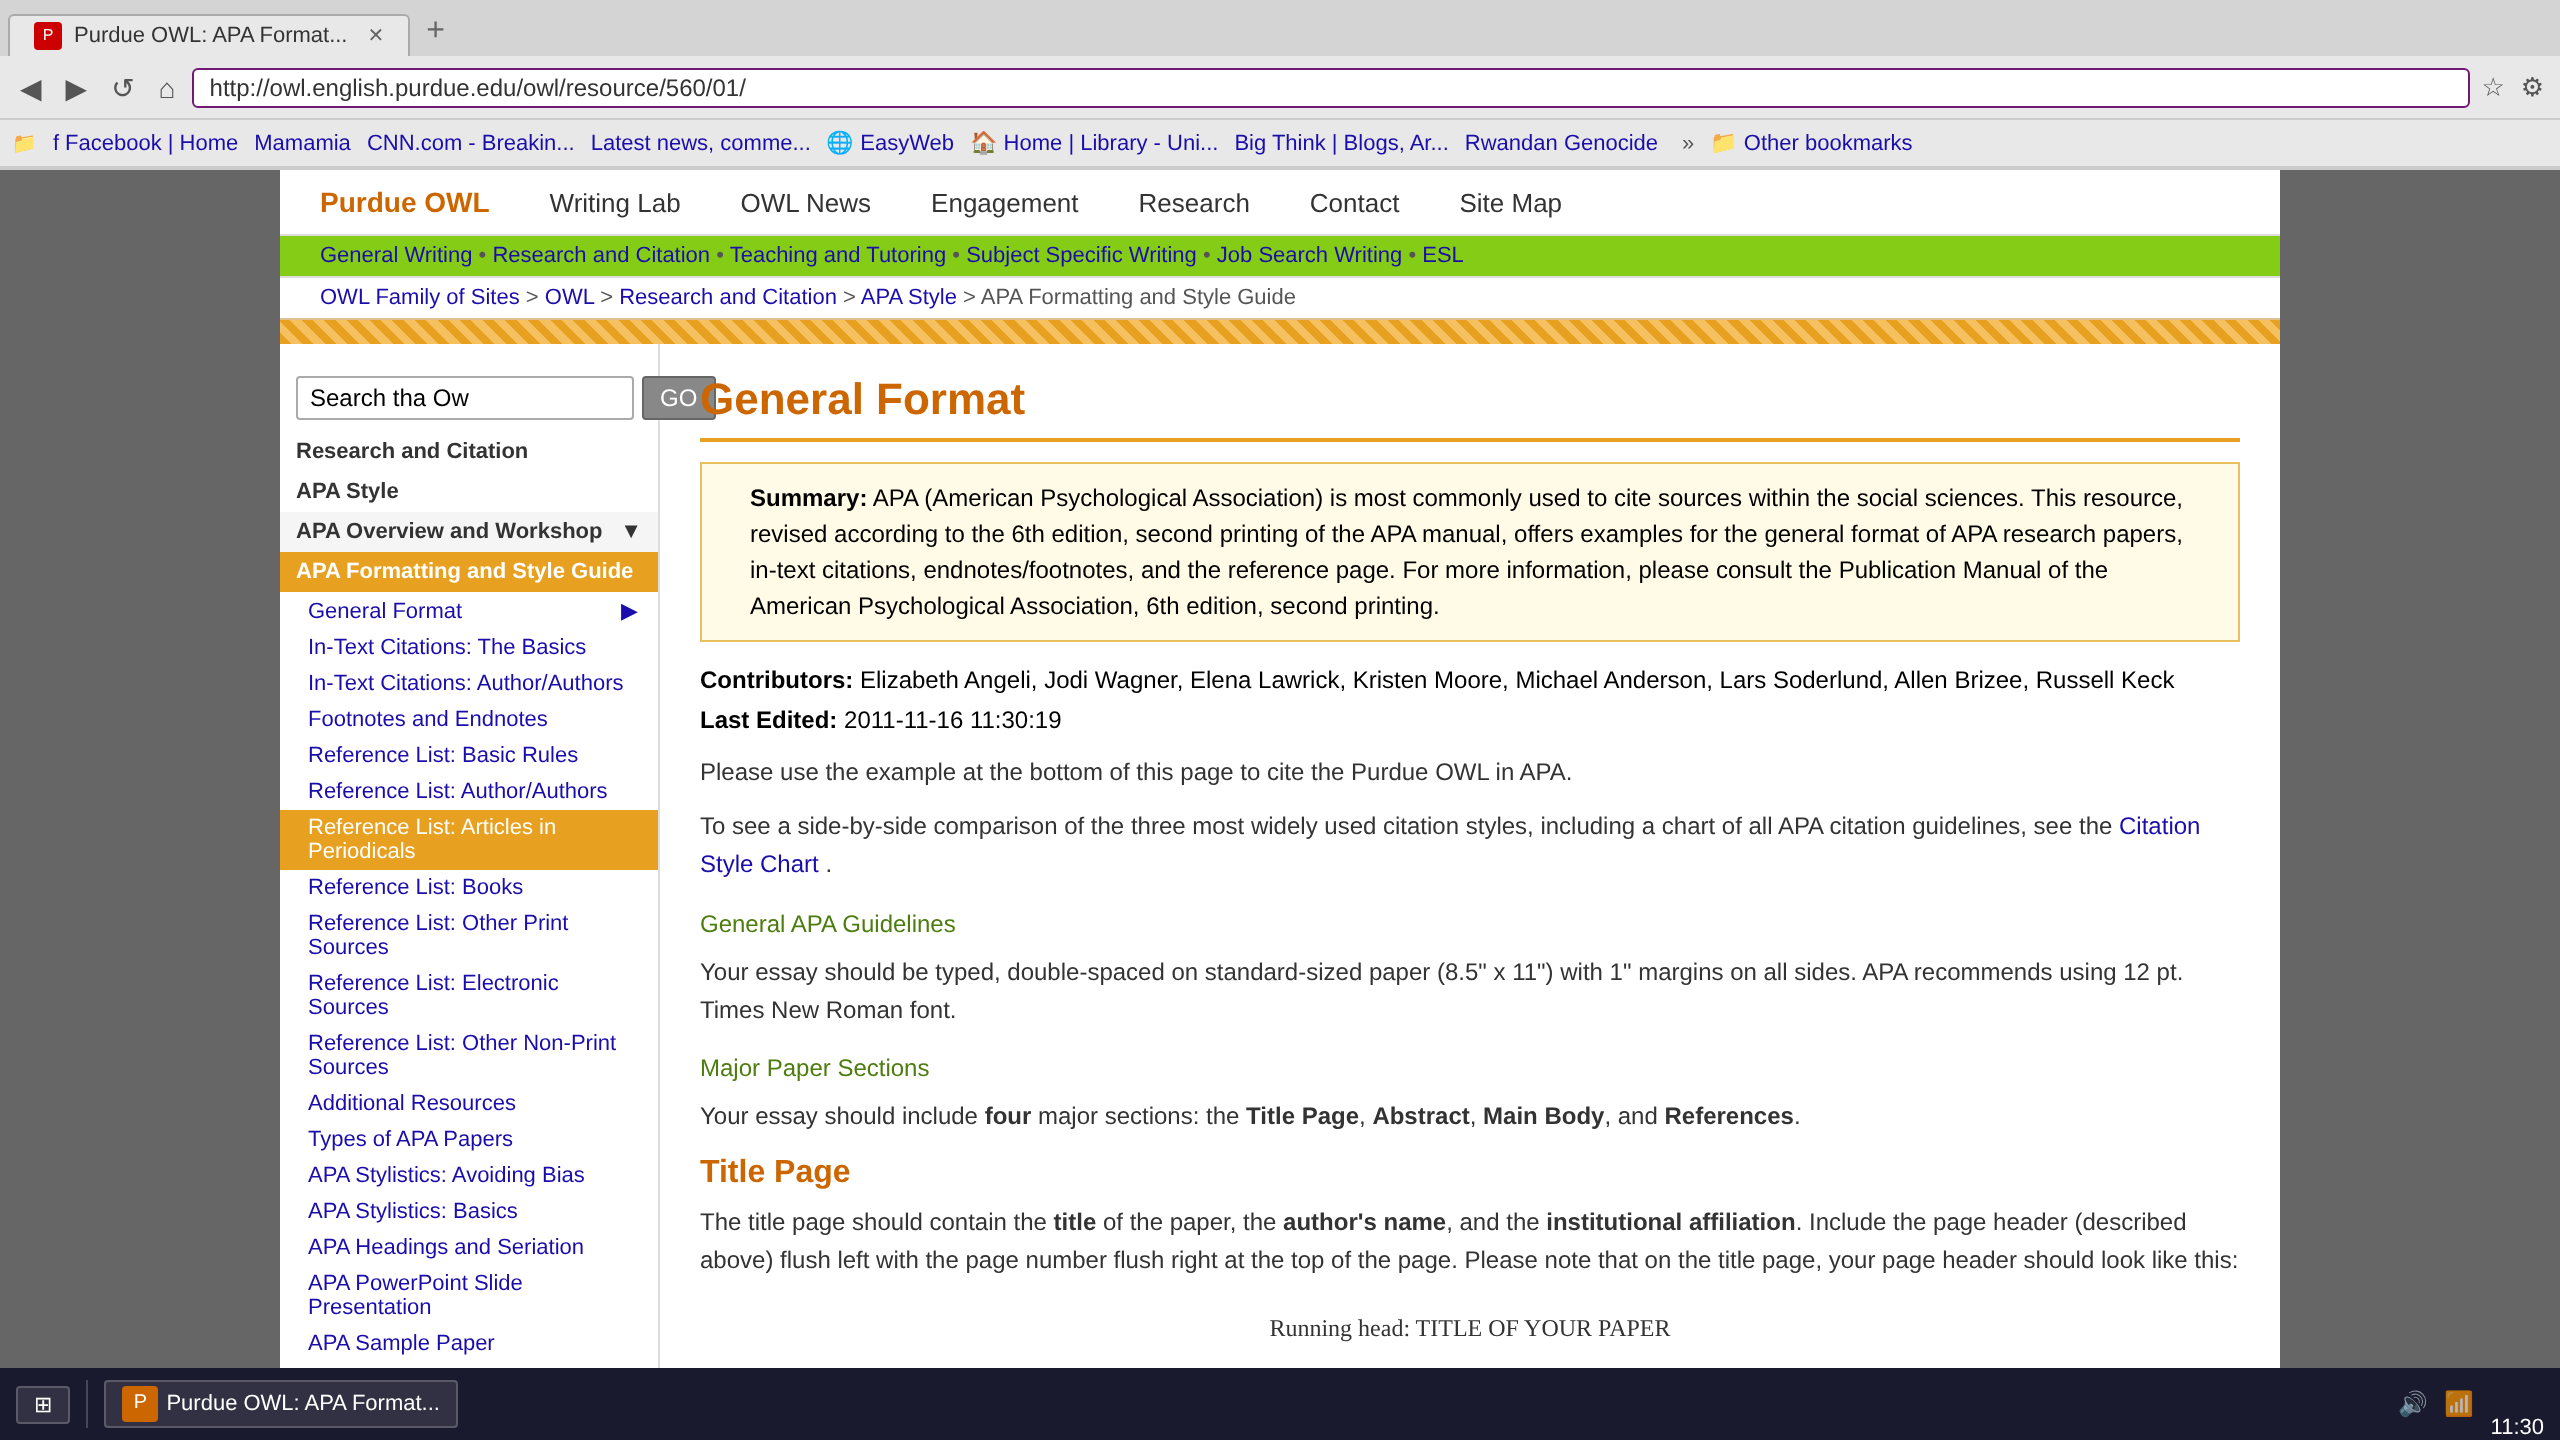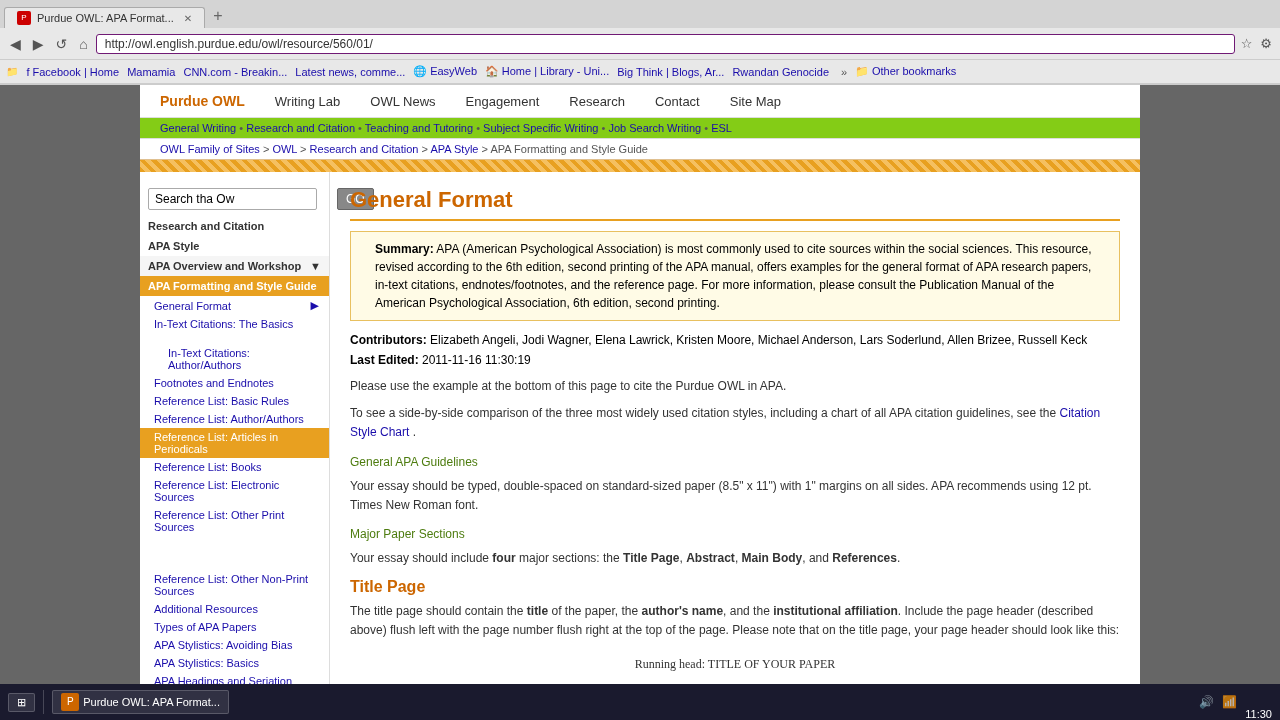--- a/index.html
+++ b/index.html
@@ -37,21 +37,21 @@
 
     
     .orange-bar { height: 12px; background: repeating-linear-gradient(45deg, #e8a020, #e8a020 4px, #f5c060 4px, #f5c060 8px); margin-bottom: 0; }
 
     
     .content-layout { display: flex; background: #fff; min-height: 500px; }
 
     
     .sidebar { width: 190px; min-width: 190px; background: #fff; border-right: 1px solid #ddd; padding: 10px 0; }
 
-    .search-box { padding: 6px 8px; display: flex; gap: 20px; }
+    .search-box { padding: 6px 8px; display: flex; gap: 4px; }
     .search-input { flex: 1; border: 1px solid #aaa; padding: 3px 6px; font-size: 12px; border-radius: 2px; }
     .search-go { background: #888; border: 1px solid #666; color: white; padding: 3px 8px; font-size: 12px; cursor: pointer; border-radius: 2px; }
 
     .sidebar-item { padding: 3px 10px; font-size: 11px; color: #1a0dab; cursor: pointer; text-decoration: none; display: flex; align-items: center; gap: 3px; }
     .sidebar-item.active { background: #e8a020; color: white; }
     .sidebar-item.section-header { font-weight: bold; color: #333; text-decoration: none; padding: 4px 8px; display: flex; align-items: center; justify-content: space-between; }
     .sidebar-item.section-header.highlighted { background: #e8a020; color: white; }
 
     
     .main-content { flex: 1; padding: 15px 20px; overflow-y: auto; max-height: 560px; }
@@ -195,29 +195,29 @@
           <div class="sidebar-item section-header highlighted">
             <span>APA Formatting and Style Guide</span>
           </div>
 
           <div class="sidebar-item" style="display:flex; justify-content:space-between; padding-left:14px;">
             <span>General Format</span>
             <span>▶</span>
           </div>
 
           <div class="sidebar-item" style="padding-left:14px;">In-Text Citations: The Basics</div>
-          <div class="sidebar-item" style="padding-left:28px;margin-top:11px;">In-Text Citations: Author/Authors</div>
+          <div class="sidebar-item" style="padding-left:14px;">In-Text Citations: Author/Authors</div>
           <div class="sidebar-item" style="padding-left:14px;">Footnotes and Endnotes</div>
           <div class="sidebar-item" style="padding-left:14px;">Reference List: Basic Rules</div>
           <div class="sidebar-item" style="padding-left:14px;">Reference List: Author/Authors</div>
           <div class="sidebar-item active" style="padding-left:14px;">Reference List: Articles in Periodicals</div>
           <div class="sidebar-item" style="padding-left:14px;">Reference List: Books</div>
+          <div class="sidebar-item" style="padding-left:14px;">Reference List: Other Print Sources</div>
           <div class="sidebar-item" style="padding-left:14px;">Reference List: Electronic Sources</div>
-          <div class="sidebar-item" style="padding-left:14px;">Reference List: Other Print Sources</div>
-          <div class="sidebar-item" style="padding-left:14px;margin-top:34px;">Reference List: Other Non-Print Sources</div>
+          <div class="sidebar-item" style="padding-left:14px;">Reference List: Other Non-Print Sources</div>
           <div class="sidebar-item" style="padding-left:14px;">Additional Resources</div>
           <div class="sidebar-item" style="padding-left:14px;">Types of APA Papers</div>
           <div class="sidebar-item" style="padding-left:14px;">APA Stylistics: Avoiding Bias</div>
           <div class="sidebar-item" style="padding-left:14px;">APA Stylistics: Basics</div>
           <div class="sidebar-item" style="padding-left:14px;">APA Headings and Seriation</div>
           <div class="sidebar-item" style="padding-left:14px;">APA PowerPoint Slide Presentation</div>
           <div class="sidebar-item" style="padding-left:14px;">APA Sample Paper</div>
           <div class="sidebar-item" style="padding-left:14px;">APA Tables and Figures 1</div>
           <div class="sidebar-item" style="padding-left:14px;">APA Tables and Figures 2</div>
           <div class="sidebar-item" style="padding-left:14px;">APA Abbreviations</div>

